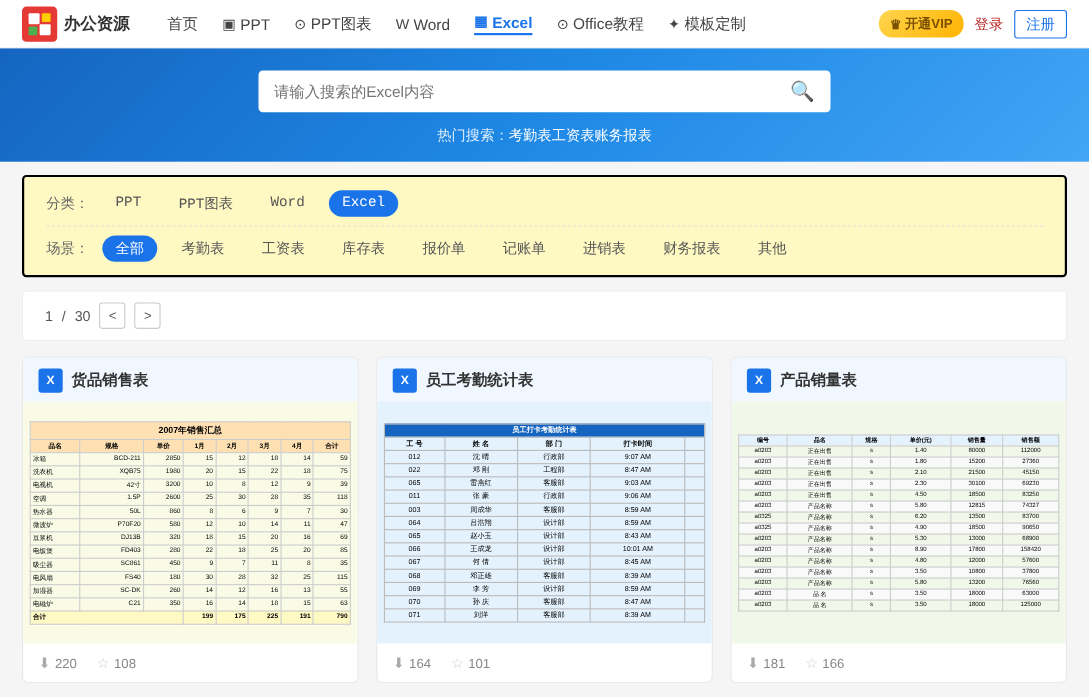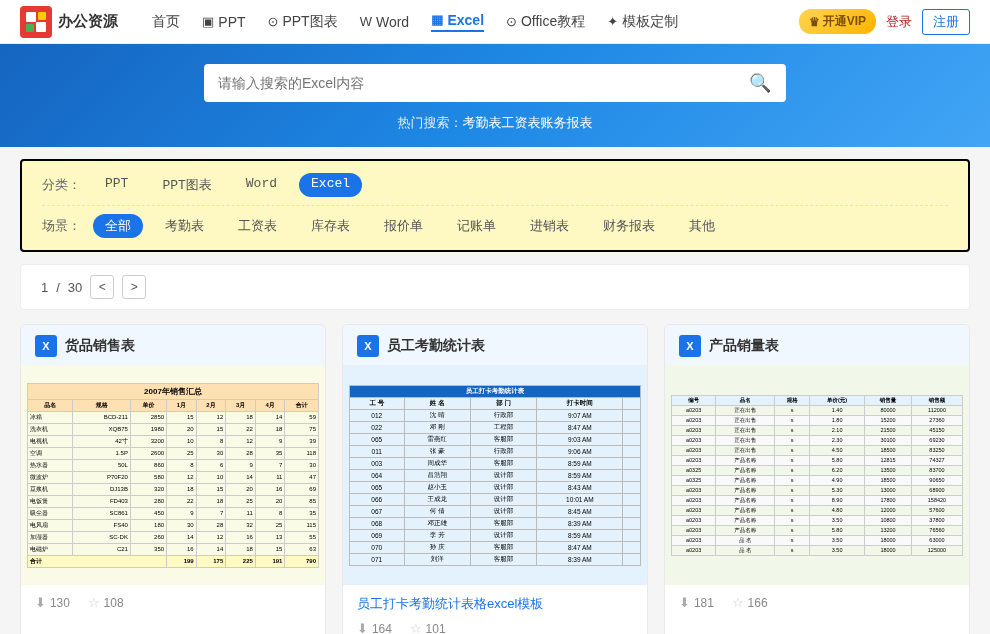--- a/index.html
+++ b/index.html
@@ -14,21 +14,21 @@
     .nav-item { font-size: 14px; color: #444; cursor: pointer; text-decoration: none; display: flex; align-items: center; gap: 4px; }
     .nav-item.active { color: #1a73e8; font-weight: bold; border-bottom: 2px solid #1a73e8; padding-bottom: 2px; }
     .nav-item .nav-icon { font-size: 13px; }
     .header-right { display: flex; align-items: center; gap: 10px; }
     .vip-btn { background: linear-gradient(135deg, #ffd54f, #ffb300); color: #7b4f00; padding: 4px 10px; border-radius: 12px; font-size: 12px; font-weight: bold; cursor: pointer; display: flex; align-items: center; gap: 3px; }
     .login-btn { color: #b91c1c; font-size: 13px; cursor: pointer; }
     .register-btn { border: 1px solid #1a73e8; color: #1a73e8; padding: 3px 10px; border-radius: 3px; font-size: 13px; cursor: pointer; }
 
     
     .banner { background: linear-gradient(135deg, #1565c0, #1e88e5, #42a5f5); padding: 20px 0 15px; text-align: center; }
-    .search-bar { display: flex; align-items: center; background: #fff; border-radius: 4px; width: 582px; margin: 0 auto 12px; padding: 8px 14px; }
+    .search-bar { display: flex; align-items: center; background: #fff; border-radius: 4px; width: 520px; margin: 0 auto 12px; padding: 8px 14px; }
     .search-input { flex: 1; border: none; outline: none; font-size: 14px; color: #999; background: transparent; }
     .search-icon { color: #999; font-size: 18px; cursor: pointer; }
     .hot-search { color: #fff; font-size: 13px; display: flex; justify-content: center; align-items: center; }
     .hot-label { color: rgba(255,255,255,0.85); }
     .hot-tag { color: #fff; cursor: pointer; }
 
     
     .filter-section { background: #fef9c3; margin: 12px 20px 0; border-radius: 4px; padding: 12px 20px; border: 2px solid #000000; font-family: Liberation Mono, monospace; }
     .filter-row { display: flex; align-items: center; gap: 12px; margin-bottom: 8px; }
     .filter-row:last-child { margin-bottom: 0; }
@@ -336,21 +336,21 @@
               <td>191</td>
               <td>790</td>
             </tr>
         </tbody>
       </table>
     </div>
     <div class="card-footer">
       <div class="card-stats">
         <div class="stat-item">
           <span class="stat-icon">⬇</span>
-          <span>130</span>
+          <span>220</span>
         </div>
         <div class="stat-item">
           <span class="stat-icon star">☆</span>
           <span>108</span>
         </div>
       </div>
     </div>
   </div>
 
   <div class="card">
@@ -459,21 +459,20 @@
               <td>071</td>
               <td>刘洋</td>
               <td>客服部</td>
               <td>8:39 AM</td>
               <td></td>
             </tr>
         </tbody>
       </table>
     </div>
     <div class="card-footer">
-      <div class="card-name">员工打卡考勤统计表格excel模板</div>
       <div class="card-stats">
         <div class="stat-item">
           <span class="stat-icon">⬇</span>
           <span>164</span>
         </div>
         <div class="stat-item">
           <span class="stat-icon star">☆</span>
           <span>101</span>
         </div>
       </div>

